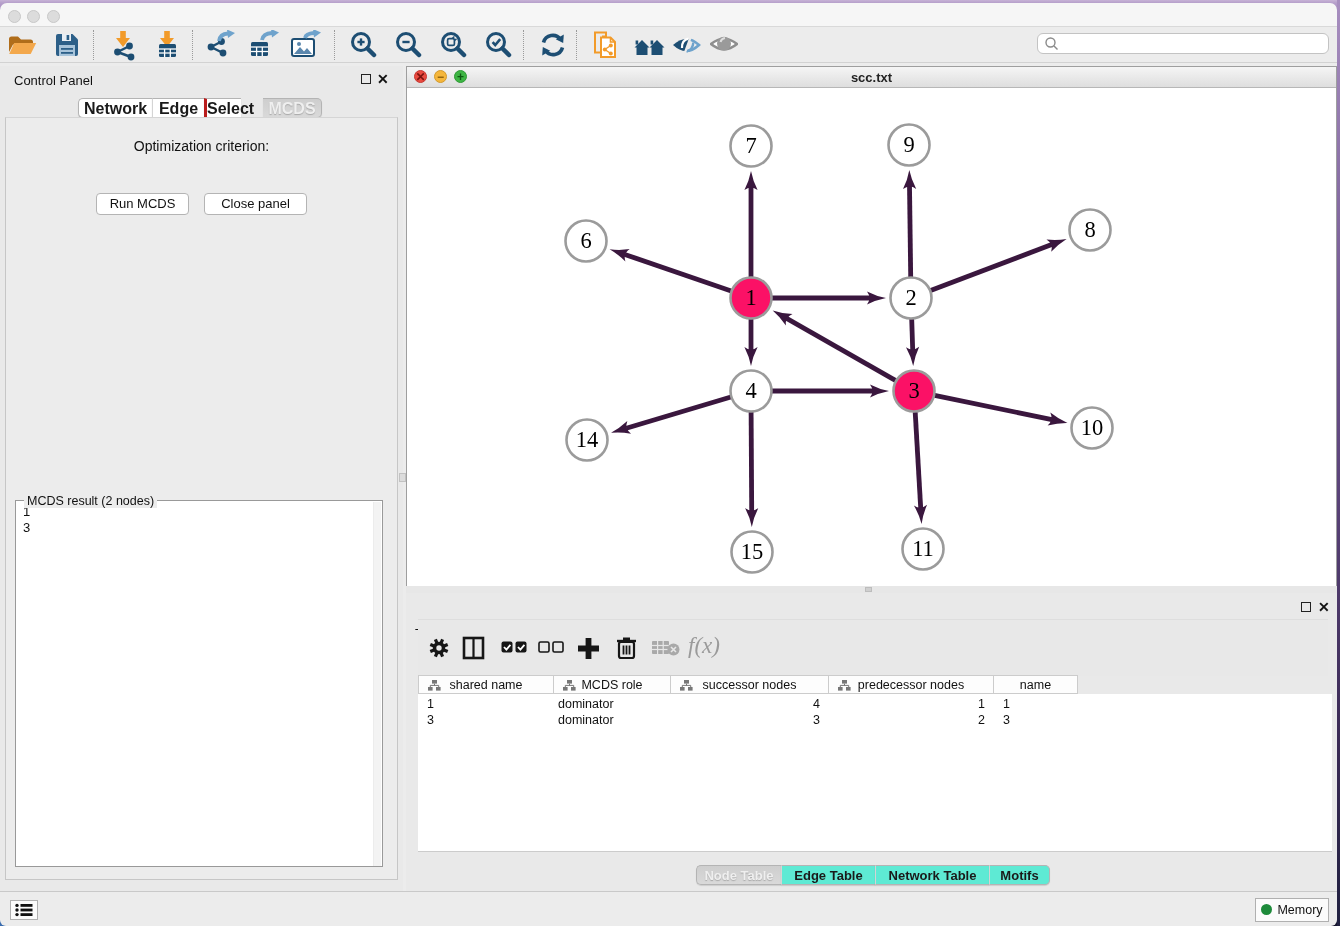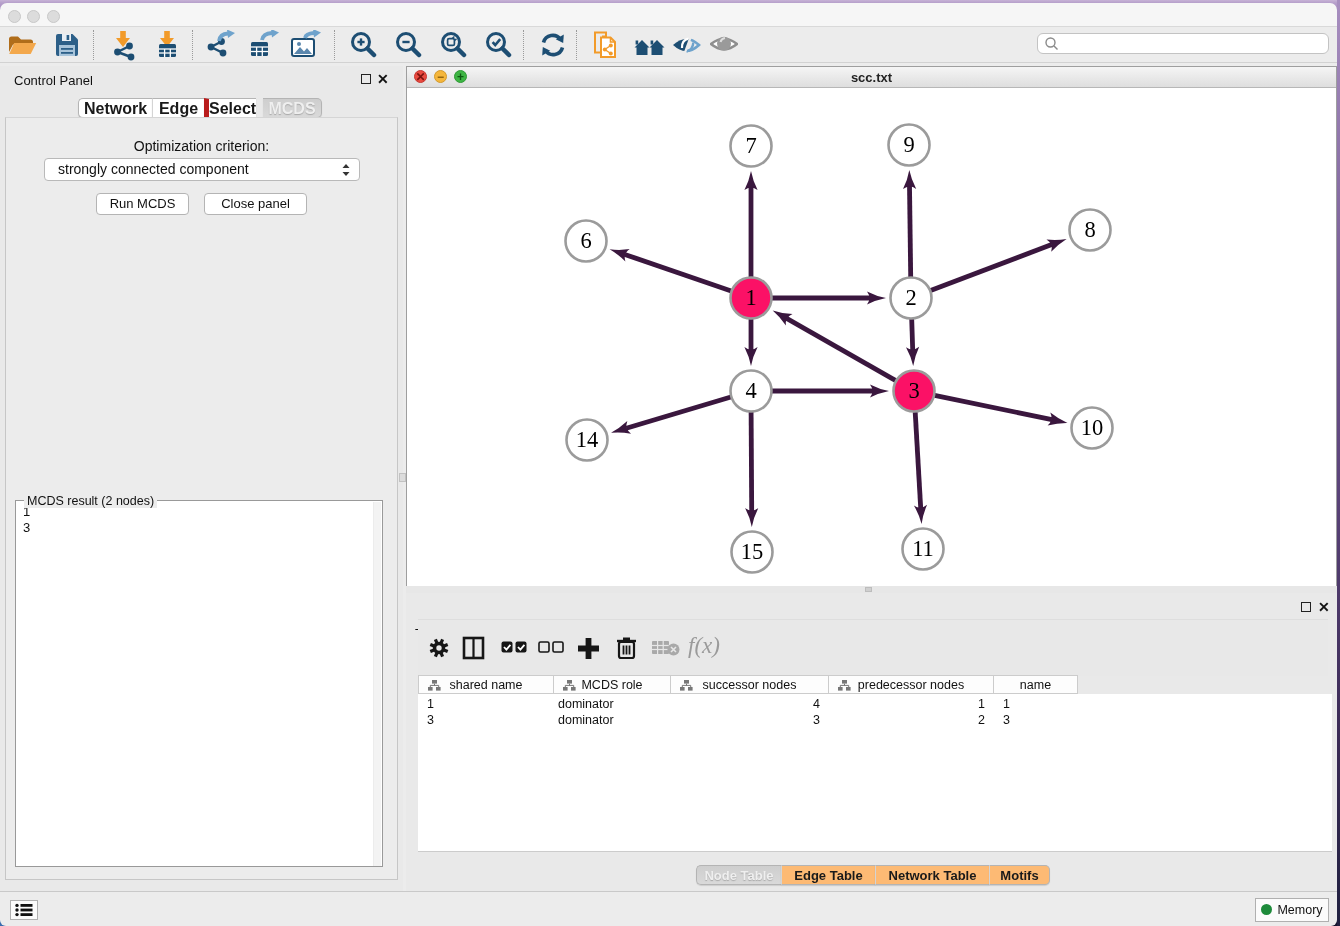--- a/index.html
+++ b/index.html
@@ -44,21 +44,21 @@
 
 #tpanel{left:406px;top:593px;width:934px;height:298px;background:#e9e9e9;}
 #ttools{position:absolute;left:12px;top:26px;width:910px;height:57px;border-top:1px solid #dedede;background:#e8e8e8;}
 #thead{position:absolute;left:12px;top:82px;height:19px;background:#fdfdfd;border-top:1px solid #ccc;border-bottom:1px solid #ccc;border-left:1px solid #ccc;font-size:12.5px;color:#111;}
 .hcell{position:absolute;top:0;height:18px;border-right:1px solid #ccc;text-align:center;line-height:18px;}
 .hico{position:absolute;left:9px;top:4px;}
 #tbody{position:absolute;left:12px;top:101px;width:914px;height:158px;background:#fff;border-bottom:1px solid #ccc;font-size:12.5px;color:#111;}
 .trow{position:absolute;width:100%;height:16px;line-height:16px;}
 .tcell{position:absolute;}
 
-.btab{position:absolute;top:0;height:20px;background:#fdba74;border-top:1px solid #b4b4b4;border-bottom:1px solid #b4b4b4;font-size:13px;text-align:center;line-height:19px;color:#1a1a1a;font-weight:bold;box-shadow:0 1px 1px rgba(0,0,0,0.12);}
+.btab{position:absolute;top:0;height:20px;background:#5eead4;border-top:1px solid #b4b4b4;border-bottom:1px solid #b4b4b4;font-size:13px;text-align:center;line-height:19px;color:#1a1a1a;font-weight:bold;box-shadow:0 1px 1px rgba(0,0,0,0.12);}
 
 #statusbar{left:0;top:891px;width:1337px;height:35px;background:#ececec;border-top:1px solid #c9c9c9;}
 #listbtn{position:absolute;left:10px;top:8px;width:28px;height:20px;background:#fbfbfb;border:1px solid #b0b0b0;}
 #membtn{position:absolute;left:1255px;top:6px;width:74px;height:24px;background:#fbfbfb;border:1px solid #b0b0b0;font-size:12.5px;color:#111;text-align:center;line-height:22px;}
 svg{display:block;}
 </style></head>
 <body>
 <div class="abs" id="deskTop"></div>
 <div class="abs" id="titlebar">
   <div class="tl" style="left:8px;"></div>
@@ -207,30 +207,24 @@
         <line x1="10" y1="10" x2="13.5" y2="13.5" stroke="#8a8a8a" stroke-width="1.4"></line>
       </svg>
     </div>
   </div>
 <div class="abs" id="cpanel">
   <div class="ptitle" style="position:absolute;left:14px;top:7px;">Control Panel</div>
   <div class="floatbtn" style="left:361px;top:8px;"></div>
   <div class="closex" style="left:377px;top:7px;">✕</div>
   <div class="tab" style="left:78px;width:74px;top:32px;border-left:1px solid #b4b4b4;border-radius:5px 0 0 5px;">Network</div>
   <div class="tab" style="left:152px;width:52px;top:32px;border-left:1px solid #d4d4d4;">Edge</div>
-  <div class="tab" style="left:204px;width:52px;top:32px;border-left:5px solid #b91c1c;">Select</div>
+  <div class="tab" style="left:204px;width:37px;top:32px;border-left:3px solid #b91c1c;">Select</div>
   <div class="tab tabsel" style="left:263px;width:59px;top:32px;border-right:1px solid #b4b4b4;border-radius:0 5px 5px 0;">MCDS</div>
   <div id="cpbody">
     <div id="optlbl">Optimization criterion:</div>
-    <div id="dropdown">strongly connected component
-      <svg width="10" height="14" viewBox="0 0 10 14" style="position:absolute;right:8px;top:4px;">
-      <path d="M1.5,5 L5,1 L8.5,5 z" fill="#333"></path>
-          <path d="M1.5,9 L5,13 L8.5,9 z" fill="#333"></path>
-        </svg>
-    </div>
     <div class="btn" style="left:90px;top:75px;width:93px;">Run MCDS</div>
     <div class="btn" style="left:198px;top:75px;width:103px;">Close panel</div>
   <div id="resbox">
     <div id="reslegend">MCDS result (2 nodes)</div>
     <div class="item" style="margin-top:3px;">1</div>
     <div class="item">3</div>
     <div id="vsb"></div>
   </div>
   </div>
 

